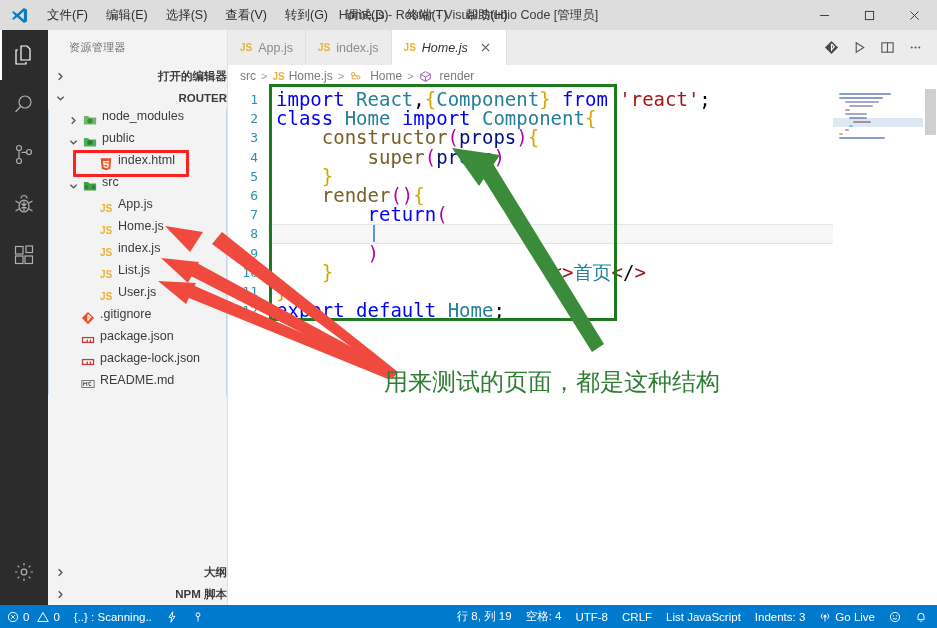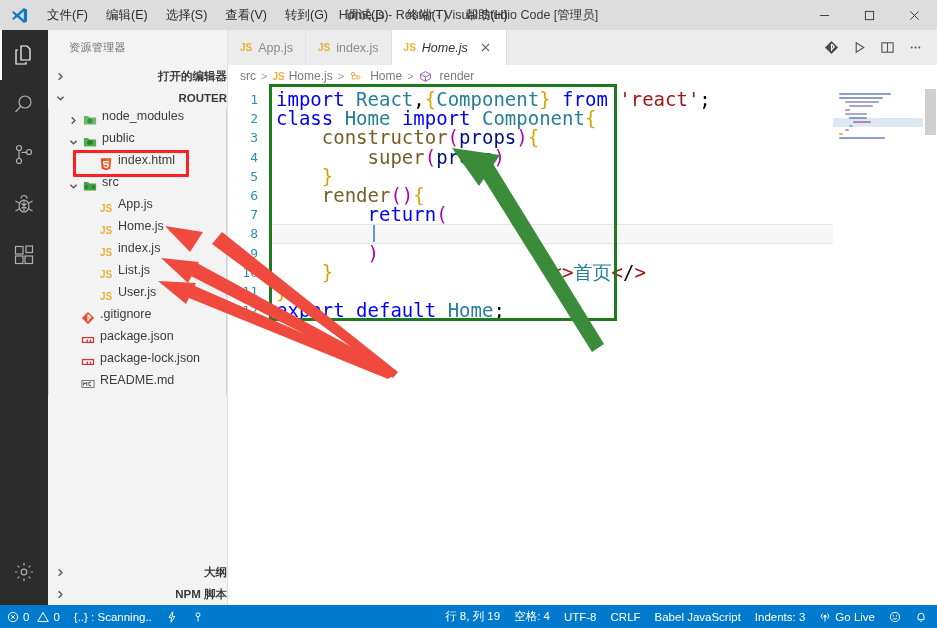--- a/index.html
+++ b/index.html
@@ -616,21 +616,21 @@
       <div class="st">
         <span>空格: 4</span>
       </div>
       <div class="st">
         <span>UTF-8</span>
       </div>
       <div class="st">
         <span>CRLF</span>
       </div>
       <div class="st">
-        <span>Babel JavaScript</span>
+        <span>List JavaScript</span>
       </div>
       <div class="st">
         <span>Indents: 3</span>
       </div>
       <div class="st">
         <svg viewBox="0 0 16 16">
             <circle cx="8" cy="7" r="2" fill="#fff" stroke="none"></circle>
             <path d="M4.6 3.6a4.8 4.8 0 0 0 0 6.8M11.4 3.6a4.8 4.8 0 0 1 0 6.8" stroke="#fff" fill="none"></path>
             <path d="M8 9v5" stroke="#fff"></path>
           </svg>
@@ -665,14 +665,15 @@
         <path d="M165 226 L203 232 L190 252 Z"></path>
         <path d="M161 258 L199 262 L188 283 Z"></path>
         <path d="M158 281 L196 283 L186 304 Z"></path>
       </g>
 
       <g fill="#3a8b3a" stroke="none">
         <path d="M592 352 L478 170 L492 162 L604 344 Z"></path>
         <path d="M452 148 L500 155 L479 186 Z"></path>
       </g>
     </svg>
+    <div class="anno-text" style="left:384px; top:366px;">用来测试的页面，都是这种结构</div>
   </div>
 </div>
 
 </body></html>

